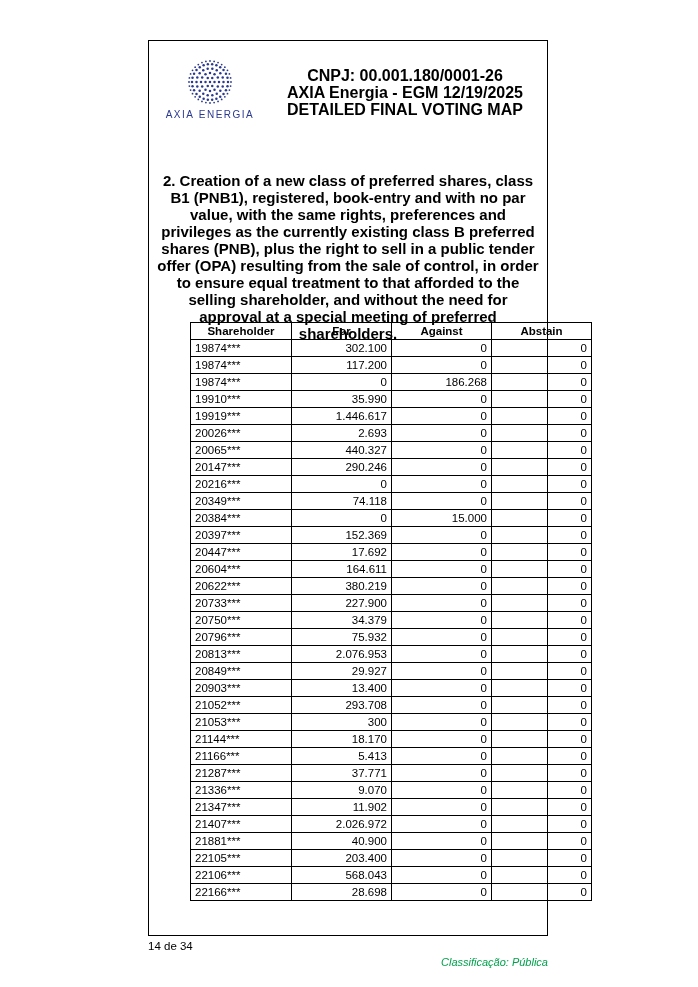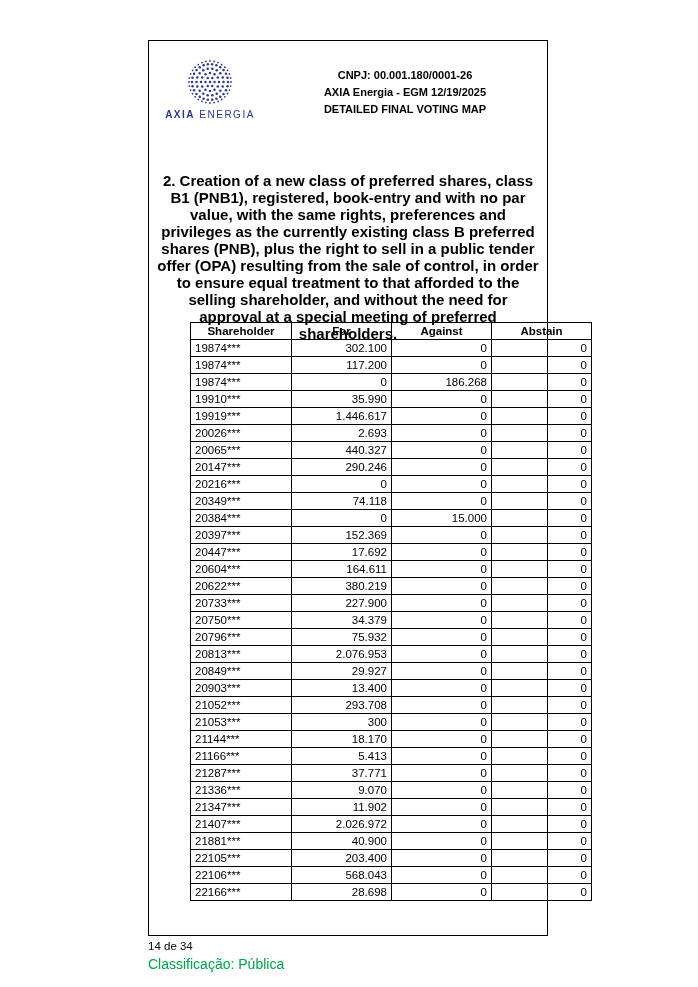--- a/index.html
+++ b/index.html
@@ -37,26 +37,26 @@
     padding-top:2px;
   }
   .logo-icon{width:46px;height:46px;display:block;}
   .logo-text{
     margin-top:4px;
     font-size:10px;
     letter-spacing:1.5px;
     color:var(--brand-navy);
     white-space:nowrap;
   }
-  .logo-text .b1{font-weight:bold;}
+  .logo-text .b1{font-weight:normal;}
   .header-text{
     flex:1;
     text-align:center;
     font-weight:bold;
-    font-size:11px;
+    font-size:16px;
     line-height:17px;
     padding-top:10px;
     padding-right:8px;
   }
   
   .proposal{
     margin:52px auto 0 auto;
     width:382px;
     text-align:center;
     font-weight:bold;
@@ -93,23 +93,24 @@
     position:absolute;
     left:148px;top:940px;
     width:400px;
     text-align:left;
     font-size:11.5px;
   }
   .footer-class{
     position:absolute;
     left:148px;top:956px;
     width:400px;
-    text-align:left;
-    font-size:14px;
+    text-align:right;
+    font-size:11px;
     color:var(--green);
+    font-style:italic;
   }
 </style>
 </head>
 <body>
 
 <div class="page">
   <div class="content-box">
 
     <div class="header-row">
       <div class="logo-block">

